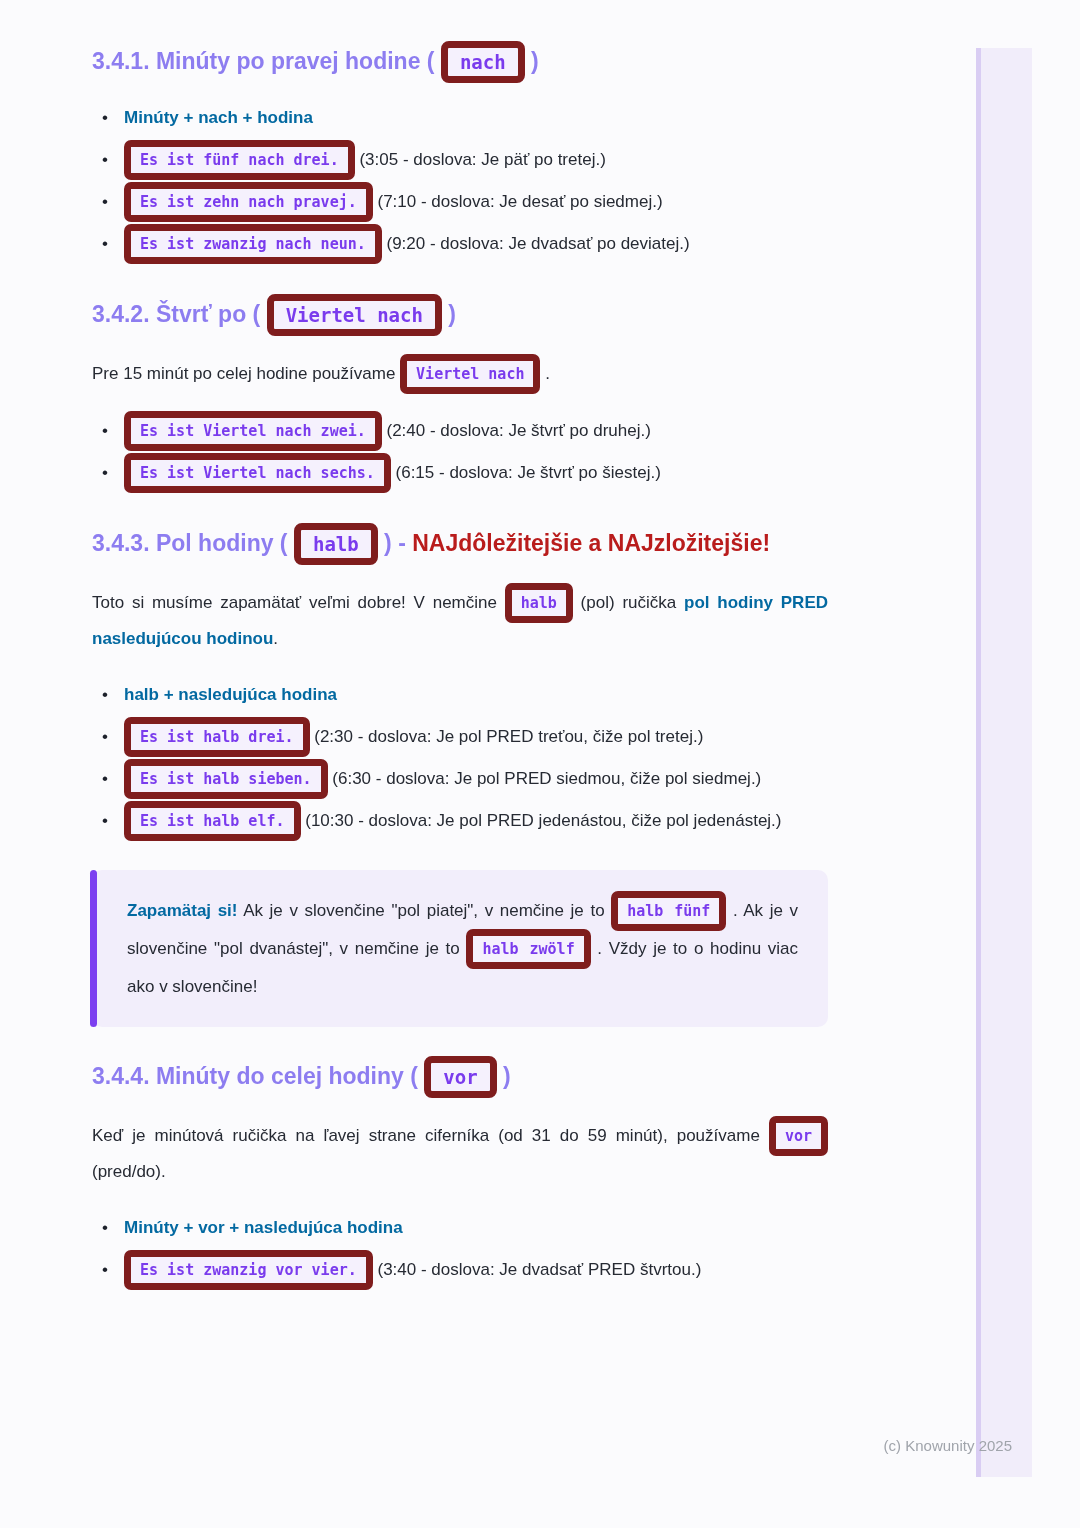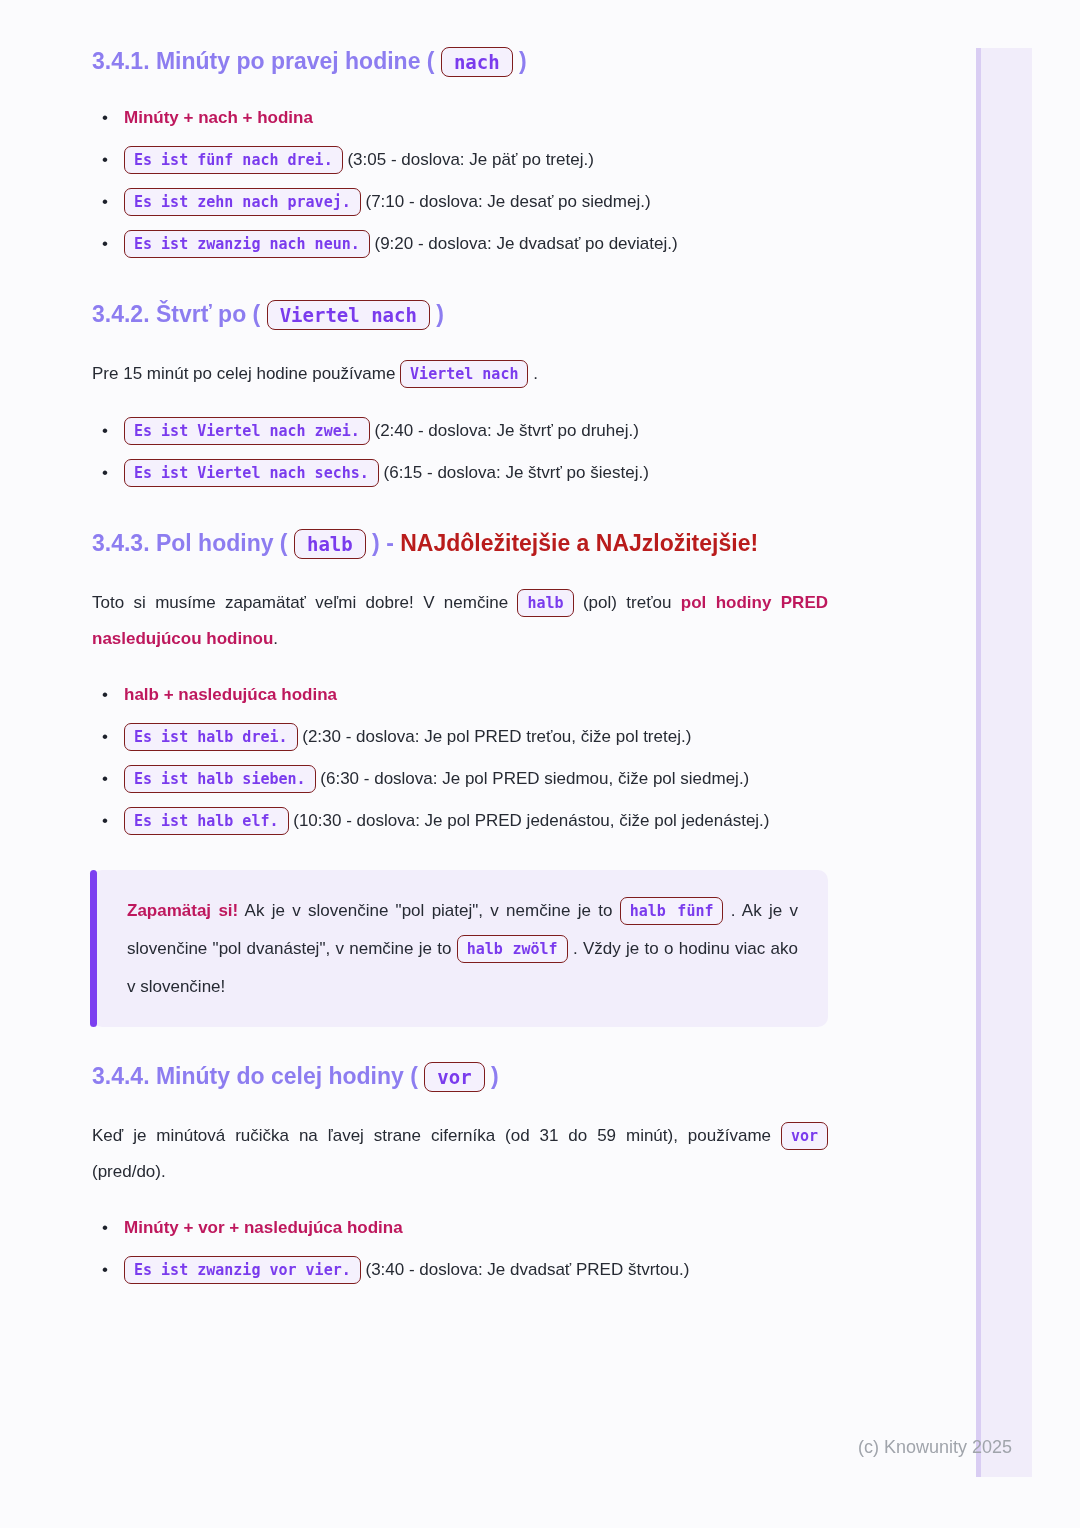--- a/index.html
+++ b/index.html
@@ -17,21 +17,21 @@
     left: 976px; top: 48px;
     width: 56px; height: 1429px;
     background: #f1edfa;
     border-left: 5px solid #d9cdf3;
     z-index: 0;
   }
 
   .footer-note {
     position: absolute;
     top: 1437px; right: 68px;
-    font-size: 18px;
+    font-size: 15px;
     color: #a0a4ab;
     z-index: 2;
   }
 
   .content {
     position: relative;
     z-index: 1;
     padding: 44px 252px 0 92px; 
   }
 
@@ -45,28 +45,28 @@
   .heading:first-child { margin-top: 0; }
   .seg-hb { color: #b91c1c; font-weight: 700; }
 
   .para {
     margin-top: 24px;
     font-size: 17px;
     line-height: 35px;
     text-align: justify;
   }
 
-  .seg-b { font-weight: 700; color: #be185d; }
+  .seg-b { font-weight: 700; color: #0369a1; }
 
   .chip, .chip-lg {
     font-family: "DejaVu Sans Mono", "Liberation Mono", monospace;
     font-weight: 700;
     color: #7a3bed;
     background: #f5f1fd;
-    border: 1px solid #7f1d1d;
+    border: 7px solid #7f1d1d;
     border-radius: 7px;
     padding: 4px 9px;
     white-space: pre-wrap;
     -webkit-box-decoration-break: clone;
     box-decoration-break: clone;
   }
   .chip { font-size: 15px; }
   .chip-lg { font-size: 19px; padding: 3px 12px; border-radius: 8px; }
 
   .list { margin-top: 18px; }
@@ -116,21 +116,21 @@
       <div class="list-item"><span class="bullet-marker">•</span><span class="chip">Es ist zehn nach pravej.</span><span class="seg-n"> (7:10 - doslova: Je desať po siedmej.)</span></div>
       <div class="list-item"><span class="bullet-marker">•</span><span class="chip">Es ist zwanzig nach neun.</span><span class="seg-n"> (9:20 - doslova: Je dvadsať po deviatej.)</span></div>
     </div>
     <div class="heading"><span class="seg-accent">3.4.2. Štvrť po ( </span><span class="chip-lg">Viertel nach</span><span class="seg-accent"> )</span></div>
     <div class="para"><span class="seg-n">Pre 15 minút po celej hodine používame </span><span class="chip">Viertel nach</span><span class="seg-n"> .</span></div>
     <div class="list">
       <div class="list-item"><span class="bullet-marker">•</span><span class="chip">Es ist Viertel nach zwei.</span><span class="seg-n"> (2:40 - doslova: Je štvrť po druhej.)</span></div>
       <div class="list-item"><span class="bullet-marker">•</span><span class="chip">Es ist Viertel nach sechs.</span><span class="seg-n"> (6:15 - doslova: Je štvrť po šiestej.)</span></div>
     </div>
     <div class="heading"><span class="seg-accent">3.4.3. Pol hodiny ( </span><span class="chip-lg">halb</span><span class="seg-accent"> ) - </span><span class="seg-hb">NAJdôležitejšie a NAJzložitejšie!</span></div>
-    <div class="para"><span class="seg-n">Toto si musíme zapamätať veľmi dobre! V nemčine </span><span class="chip">halb</span><span class="seg-n"> (pol) treťou </span><span class="seg-b">pol hodiny PRED nasledujúcou hodinou</span><span class="seg-n">.</span></div>
+    <div class="para"><span class="seg-n">Toto si musíme zapamätať veľmi dobre! V nemčine </span><span class="chip">halb</span><span class="seg-n"> (pol) ručička </span><span class="seg-b">pol hodiny PRED nasledujúcou hodinou</span><span class="seg-n">.</span></div>
     <div class="list">
       <div class="list-item"><span class="bullet-marker">•</span><span class="seg-b">halb + nasledujúca hodina</span></div>
       <div class="list-item"><span class="bullet-marker">•</span><span class="chip">Es ist halb drei.</span><span class="seg-n"> (2:30 - doslova: Je pol PRED treťou, čiže pol tretej.)</span></div>
       <div class="list-item"><span class="bullet-marker">•</span><span class="chip">Es ist halb sieben.</span><span class="seg-n"> (6:30 - doslova: Je pol PRED siedmou, čiže pol siedmej.)</span></div>
       <div class="list-item"><span class="bullet-marker">•</span><span class="chip">Es ist halb elf.</span><span class="seg-n"> (10:30 - doslova: Je pol PRED jedenástou, čiže pol jedenástej.)</span></div>
     </div>
     <div class="callout">
       <span class="callout-bar"></span>
       <div class="callout-text"><span class="seg-b">Zapamätaj si!</span><span class="seg-n"> Ak je v slovenčine "pol piatej", v nemčine je to </span><span class="chip">halb fünf</span><span class="seg-n"> . Ak je v slovenčine "pol dvanástej", v nemčine je to </span><span class="chip">halb zwölf</span><span class="seg-n"> . Vždy je to o hodinu viac ako v slovenčine!</span></div>
     </div>

